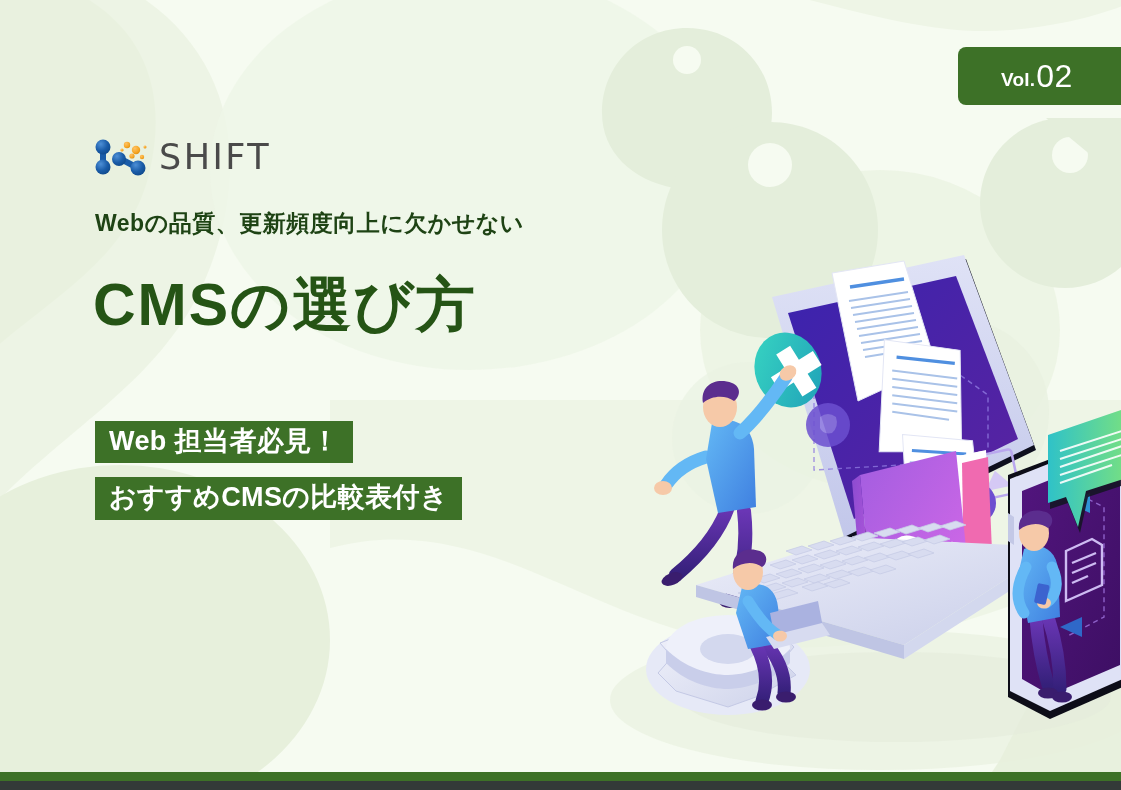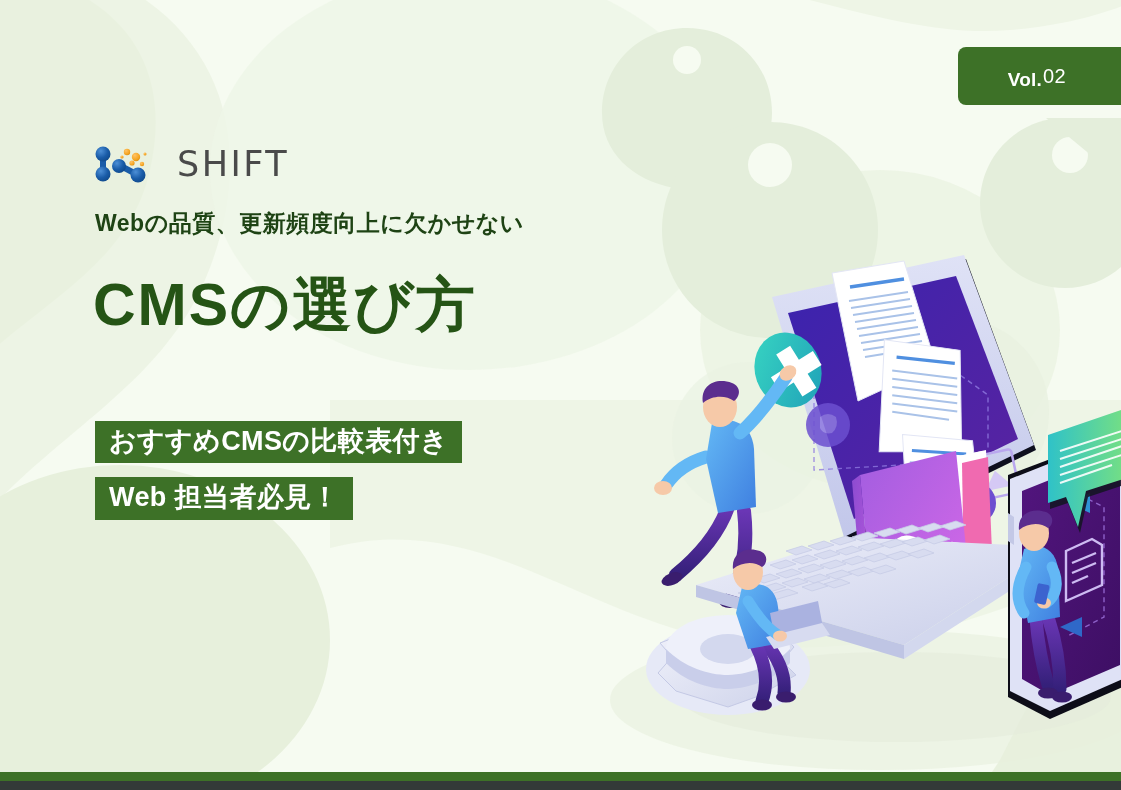--- a/index.html
+++ b/index.html
@@ -45,34 +45,34 @@
   }
   .vol-label {
     font-size: 19px;
     font-weight: bold;
     letter-spacing: 0.2px;
     line-height: 1;
     position: relative;
     top: 3px;
   }
   .vol-number {
-    font-size: 20px;
+    font-size: 32px;
     font-weight: normal;
     letter-spacing: 0.5px;
     line-height: 1;
   }
 
   
   .logo {
     position: absolute;
     left: 95px;
-    top: 143px;
+    top: 136px;
     display: flex;
     align-items: center;
-    gap: 24px;
+    gap: 6px;
     height: 42px;
   }
   .logo-mark { width: 58px; height: 40px; display: block; }
   .logo-word {
     font-size: 35px;
     letter-spacing: 2.5px;
     color: #4a4a4a;
     font-weight: 400;
     line-height: 1;
     font-family: "DejaVu Sans", "Liberation Sans", sans-serif;
@@ -253,22 +253,22 @@
         <circle cx="50" cy="10" r="1.5" fill="url(#osph)"></circle>
       </svg>
     </span>
     <span class="logo-word">SHIFT</span>
   </div>
 
   <div class="subtitle">Webの品質、更新頻度向上に欠かせない</div>
   <div class="main-title">CMSの選び方</div>
 
   <div class="tags">
+    <div class="tag">Web 担当者必見！</div>
     <div class="tag">おすすめCMSの比較表付き</div>
-    <div class="tag">Web 担当者必見！</div>
   </div>
 
   <div class="illustration">
     <svg viewBox="0 0 500 500" aria-hidden="true">
       <defs>
         <linearGradient id="scr" x1="0" y1="0" x2="1" y2="1">
           <stop offset="0%" stop-color="#3b23ae"></stop>
           <stop offset="100%" stop-color="#5a23a0"></stop>
         </linearGradient>
         <linearGradient id="scr2" x1="0" y1="0" x2="1" y2="1">

